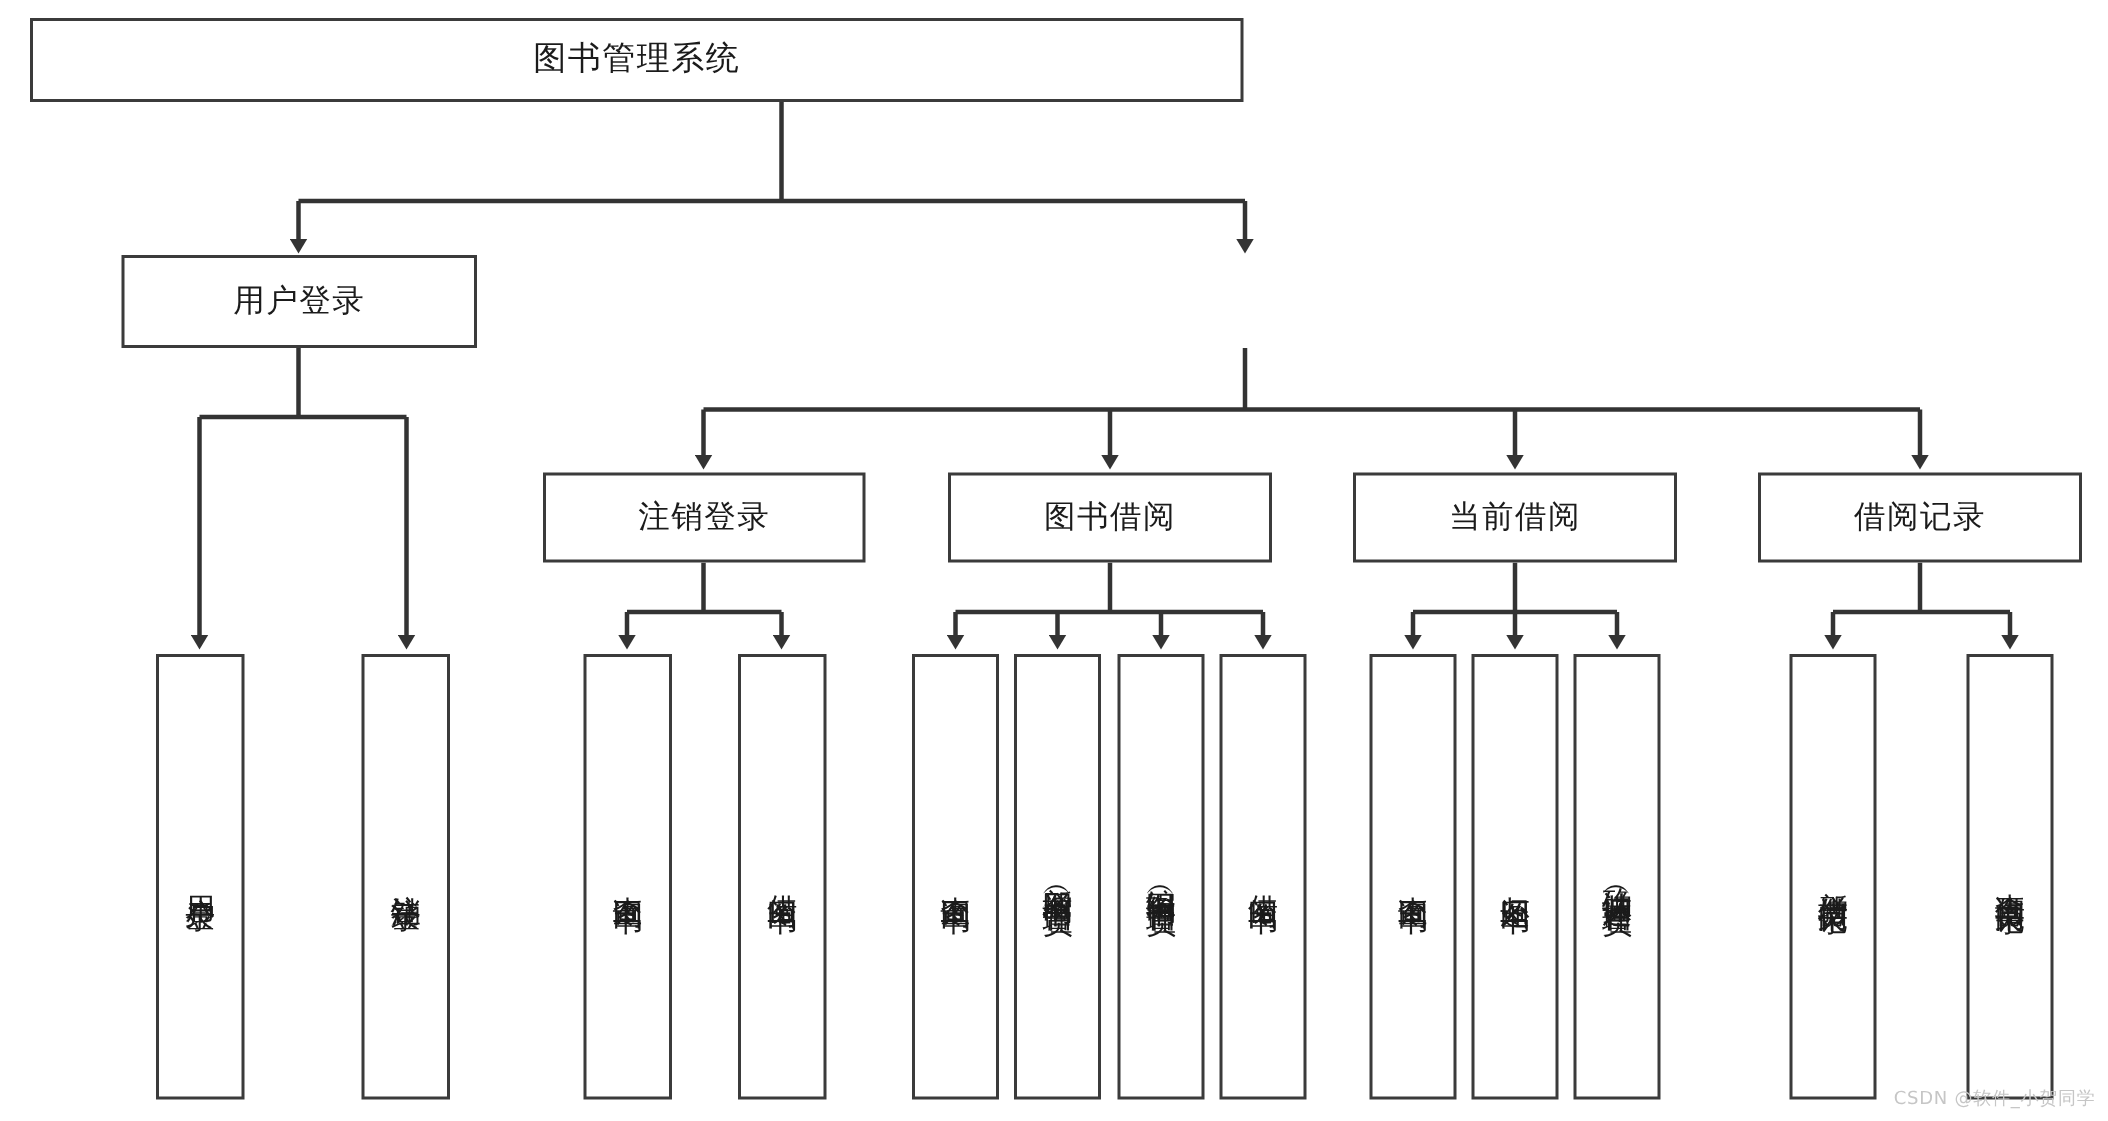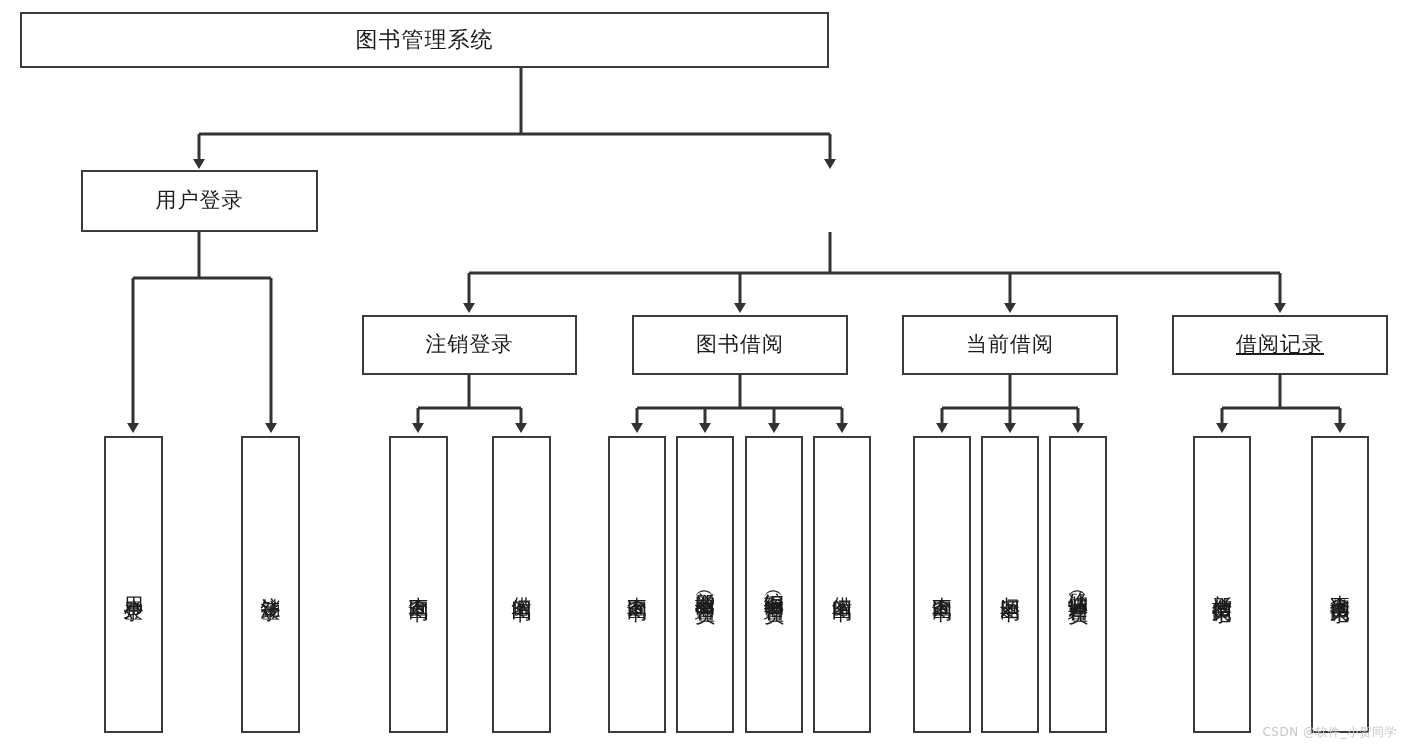--- a/index.html
+++ b/index.html
@@ -135,21 +135,21 @@
 
   <div class="node h" style="left:362px; top:315px; width:215px; height:60px;">
     <span class="lbl">注销登录</span>
   </div>
   <div class="node h" style="left:902px; top:315px; width:216px; height:60px;">
     <span class="lbl">当前借阅</span>
   </div>
   <div class="node h" style="left:632px; top:315px; width:216px; height:60px;">
     <span class="lbl">图书借阅</span>
   </div>
-  <div class="node h" style="left:1172px; top:315px; width:216px; height:60px;text-decoration:underline;">
+  <div class="node h" style="left:1172px; top:315px; width:216px; height:60px;">
     <span class="lbl">借阅记录</span>
   </div>
 
   <div class="node v" style="left:104px; top:436px; width:59px; height:297px;">
     <span class="lbl">用户登录</span>
   </div>
   <div class="node v" style="left:241px; top:436px; width:59px; height:297px;">
     <span class="lbl">注销登录</span>
   </div>
 

